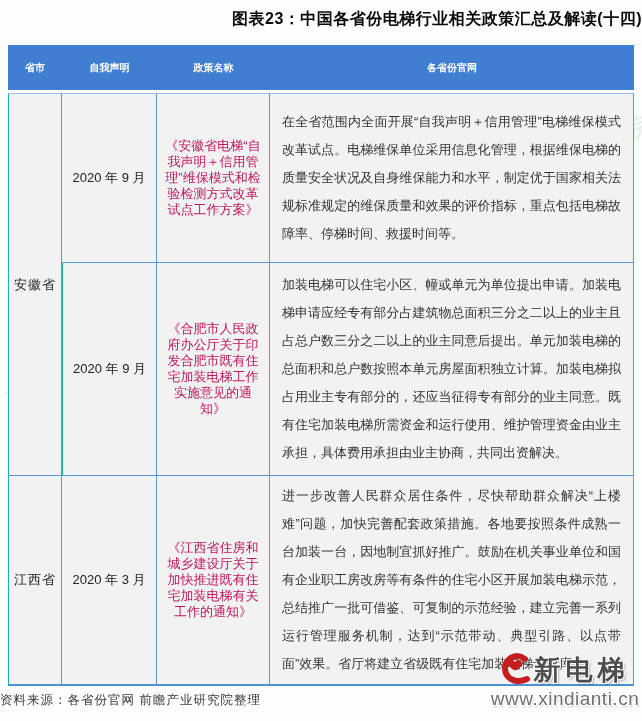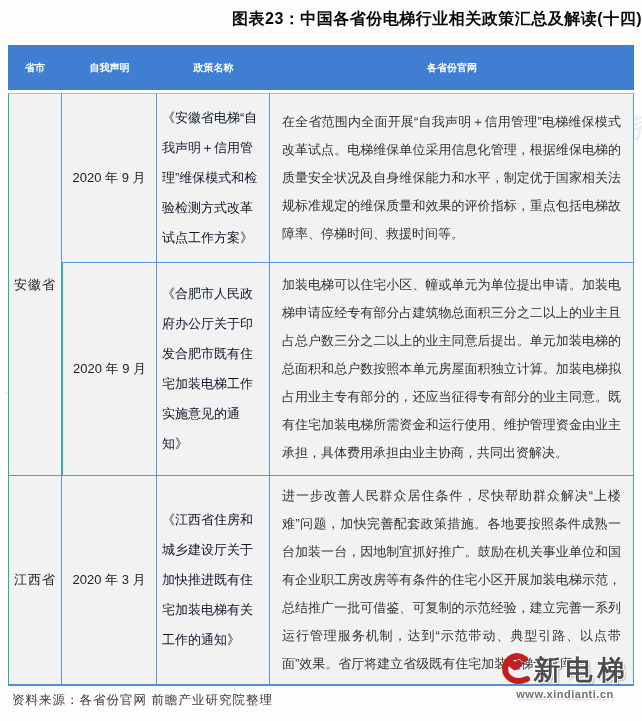--- a/index.html
+++ b/index.html
@@ -38,31 +38,31 @@
   .policy-table tbody tr td:first-child { border-left:1px solid #14b8a6; }
   .policy-table tbody tr:first-child td { border-top:1px solid #9dc0e6; }
   .policy-table tbody tr:last-child td { border-bottom:2px solid #4f91d6; }
 
   td.province-cell {
     background:#d9e8f6; text-align:center; font-size:13.5px; color:#222;
     letter-spacing:1px;
   }
   td.date-cell { text-align:center; color:#222; }
   td.policy-cell {
-    line-height:30px; padding:8px 5px; color:#0f172a;
+    text-align:center; line-height:16px; padding:8px 5px; color:#be185d;
   }
   td.content-cell {
     text-align:justify; line-height:28px; padding:6px 12px; color:#333;margin-top:20px;
   }
   tr.row-1 { height:170px; }
   tr.row-2 { height:213px; }
   tr.row-3 { height:201px; }
 
   .source-note {
-    position:absolute; left:12px; top:692px; font-size:12.5px; color:#3a3a3a;
+    position:absolute; left:0; top:692px; font-size:12.5px; color:#3a3a3a;
     letter-spacing:1px;
   }
 
   
   .qz-wm {
     position:absolute; transform:rotate(-20deg); pointer-events:none;
     color:rgba(120,135,150,0.14); text-align:center; width:220px;
   }
   .qz-wm .qz-circle {
     width:70px; height:70px; border:7px solid rgba(120,135,150,0.12);
@@ -80,21 +80,21 @@
     position:absolute; left:490px; top:650px; width:150px; text-align:center;
     pointer-events:none;
   }
   .xdt-top { display:flex; align-items:center; justify-content:center; gap:1px; }
   .xdt-name {
     font-size:27px; font-weight:bold; color:#4d4d4d; letter-spacing:5px;
     text-shadow:-1px -1px 0 #fff, 1px -1px 0 #fff, -1px 1px 0 #fff,
                  1px 1px 0 #fff, 2px 2px 2px rgba(0,0,0,0.25);
   }
   .xdt-url {
-    font-size:11px; font-weight:bold; color:#6f6f6f; letter-spacing:0.5px;
+    font-size:19px; font-weight:normal; color:#6f6f6f; letter-spacing:0.5px;
     text-shadow:-1px -1px 0 #fff, 1px -1px 0 #fff, -1px 1px 0 #fff,
                  1px 1px 0 #fff, 1px 2px 2px rgba(0,0,0,0.25);
     margin-top:-2px;
   }
 </style>
 </head>
 <body>
 
 <div class="page">
 

